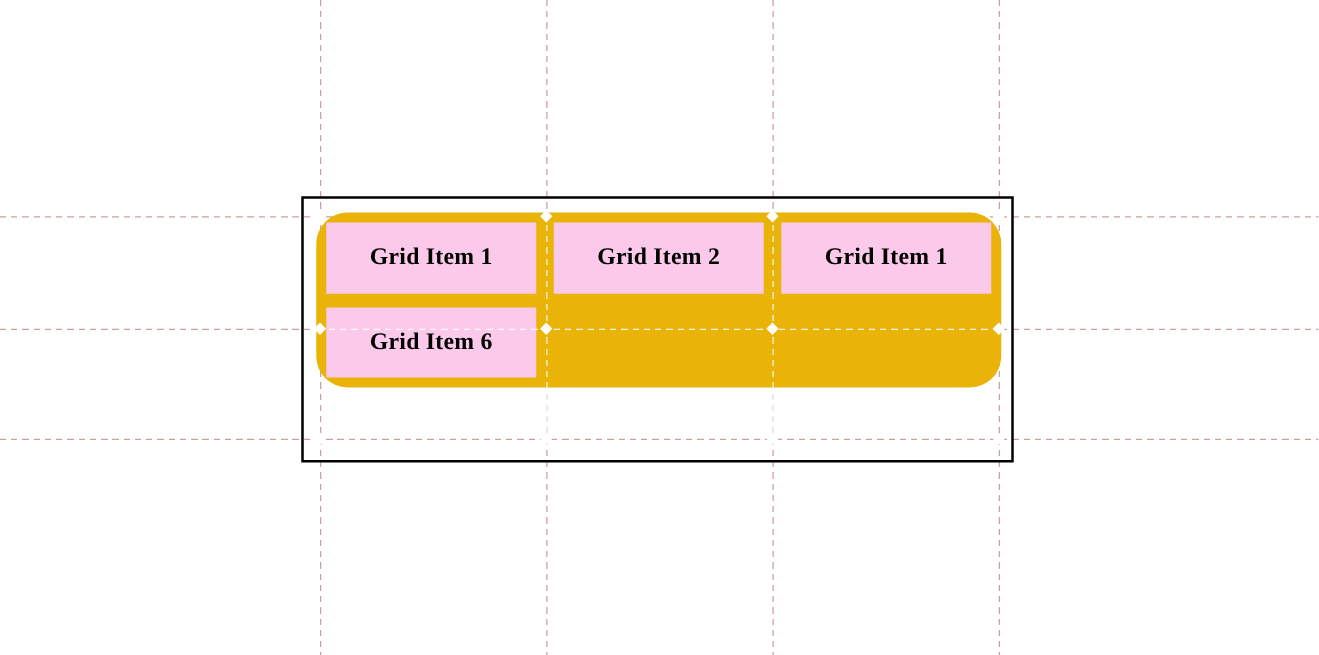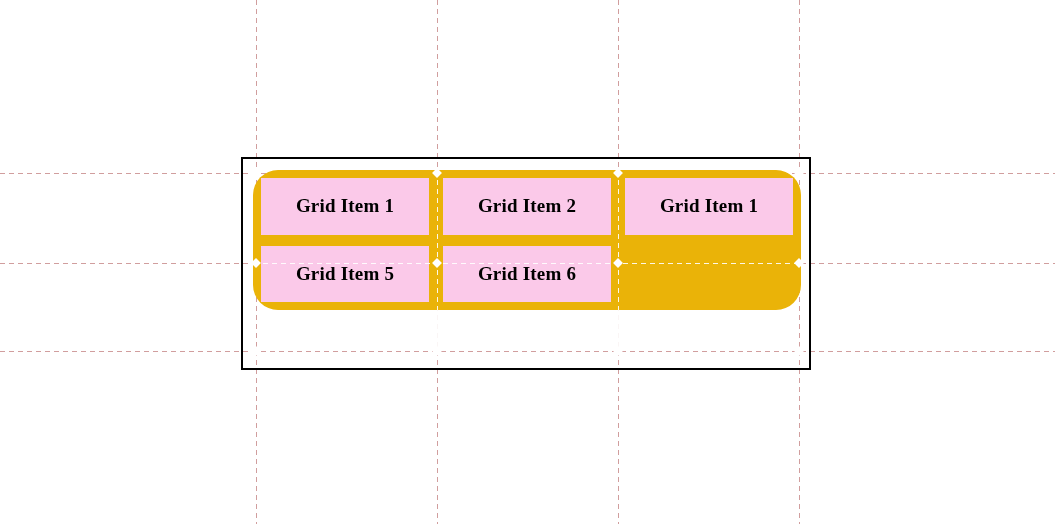--- a/index.html
+++ b/index.html
@@ -159,23 +159,20 @@
     <div class="grid-item">
       <span>Grid Item 1</span>
     </div>
     <div class="grid-item">
       <span>Grid Item 2</span>
     </div>
     <div class="grid-item">
       <span>Grid Item 1</span>
     </div>
     <div class="grid-item">
-      <span>Grid Item 5</span>
-    </div>
-    <div class="grid-item">
       <span>Grid Item 6</span>
     </div>
   </div>
 
   <div class="gap-vline g1"></div>
   <div class="gap-vline g2"></div>
   <div class="gap-hline"></div>
 
   <div class="diamond" style="left:256px; top:173px;"></div>
   <div class="diamond" style="left:437px; top:173px;"></div>

